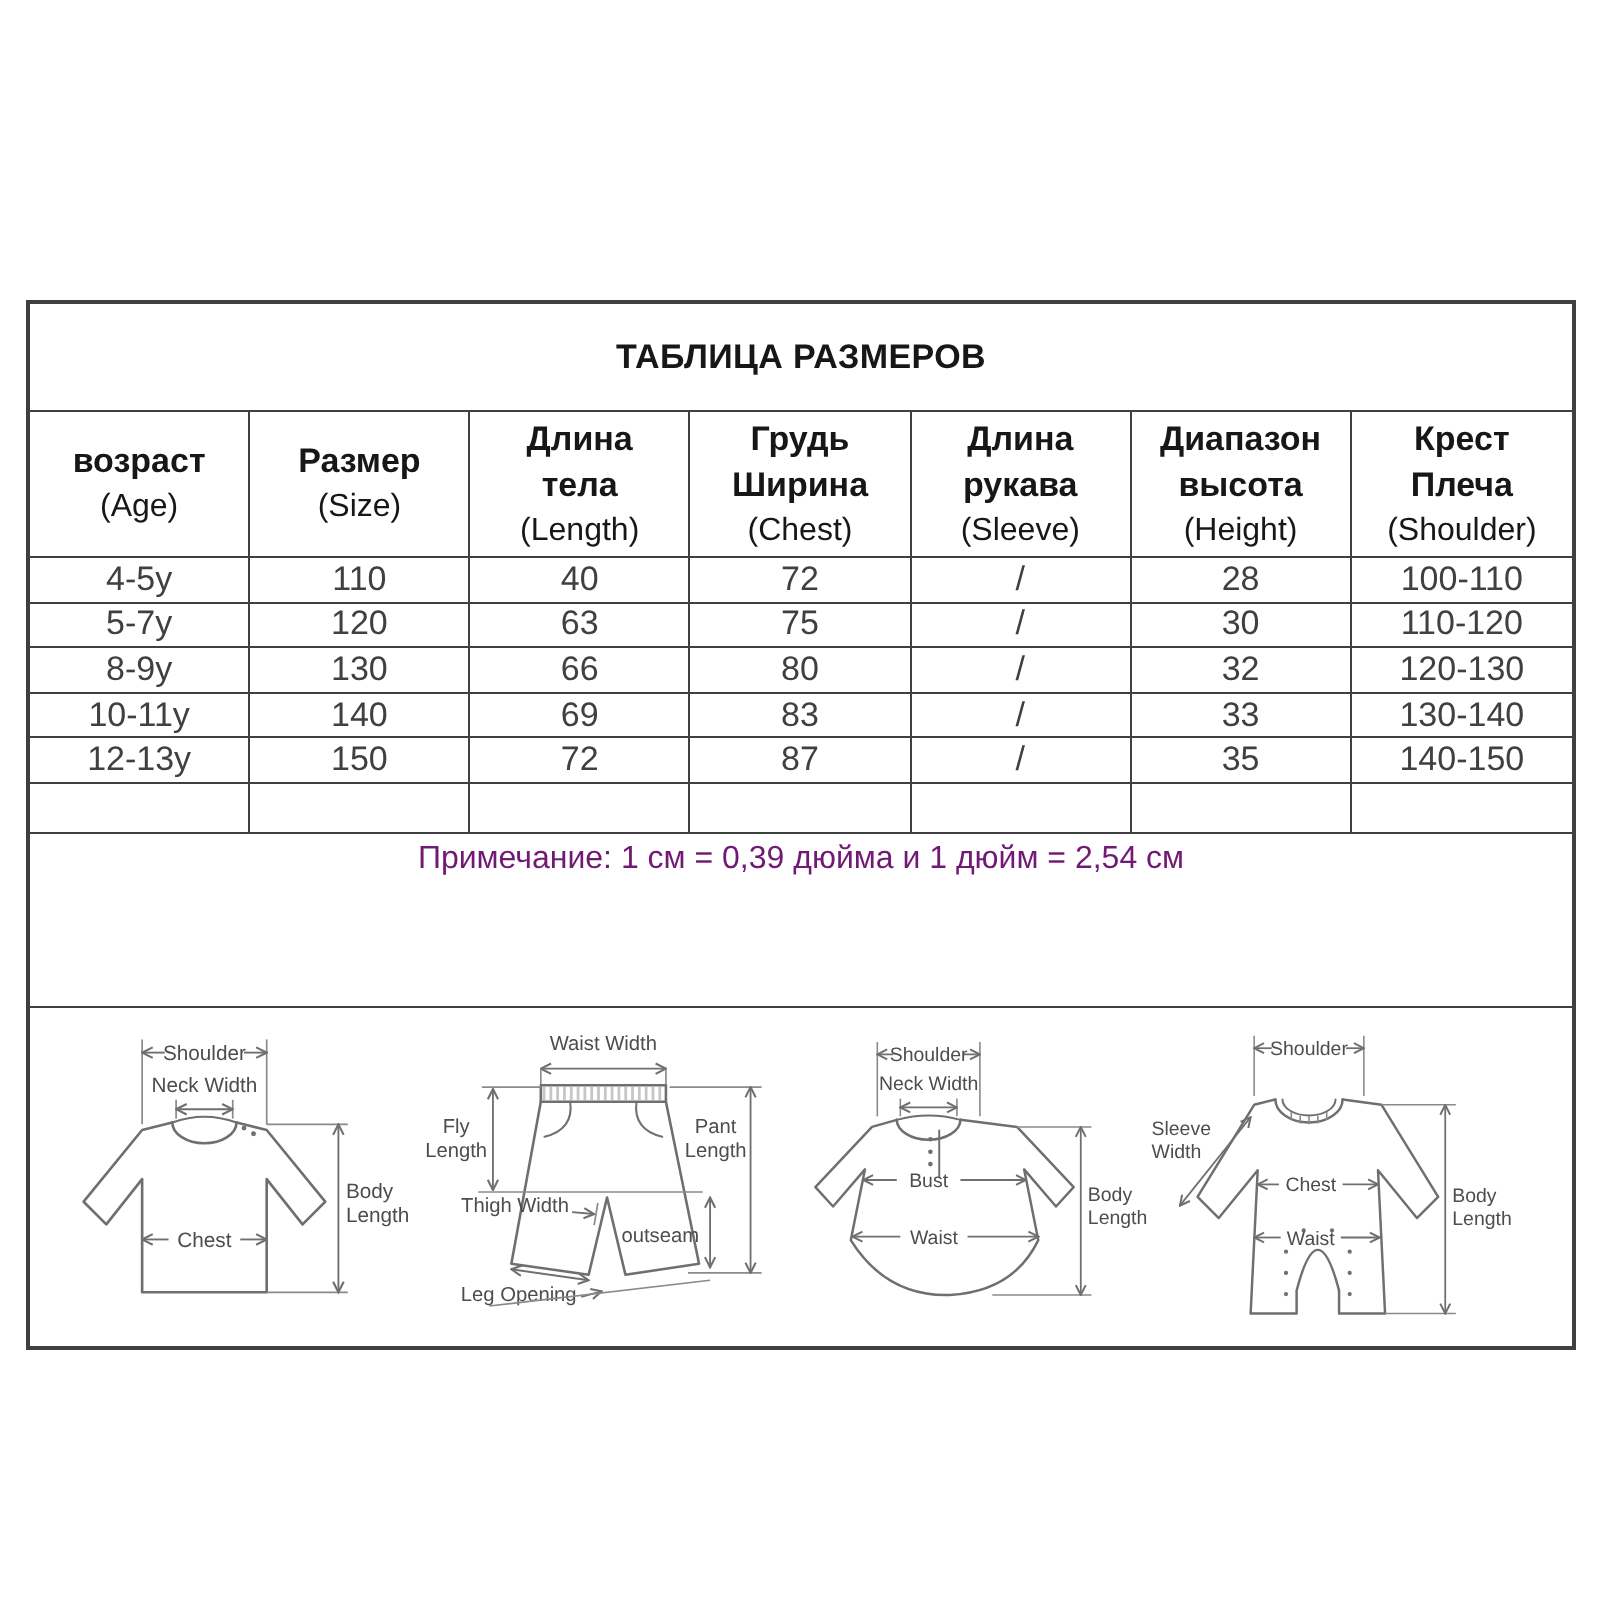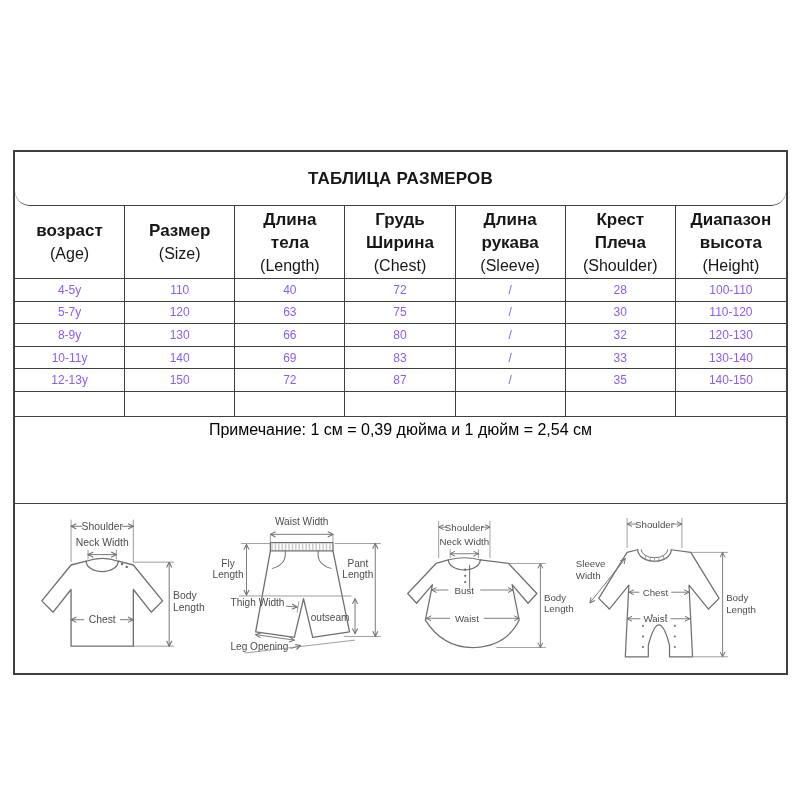--- a/index.html
+++ b/index.html
@@ -4,35 +4,35 @@
 <style>
   * { margin:0; padding:0; box-sizing:border-box; }
   html,body { width:800px; height:800px; background:#ffffff; font-family:"Liberation Sans", sans-serif; }
   .page { position:relative; width:800px; height:800px; background:#fff; overflow:hidden; }
   .sheet {
     position:absolute; left:13px; top:150px; width:775px; height:525px;
     border:2px solid #3f3f3f; background:#fff; display:flex; flex-direction:column;
   }
   .title-block {
     height:54px; border-bottom:1.5px solid #3f3f3f;
-    display:flex; flex-direction:column; align-items:center; justify-content:center;border-radius:15px;
+    display:flex; flex-direction:column; align-items:center; justify-content:center;
   }
   .title-line { font-size:17px; font-weight:bold; color:#171717; line-height:24px; letter-spacing:0.2px; }
   .trow { display:grid; grid-template-columns:repeat(7,1fr); border-bottom:1.5px solid #3f3f3f; }
   .cell {
     display:flex; flex-direction:column; align-items:center; justify-content:center;
     border-right:1.5px solid #3f3f3f; overflow:hidden;
   }
   .cell:last-child { border-right:none; }
   .hdr { height:73px; }
   .thr { font-size:17px; font-weight:bold; color:#171717; line-height:23px; }
   .thr:empty { display:none; }
   .the { font-size:16px; color:#171717; line-height:23px; }
   .drow { height:22.6px; }
-  .drow .cell { font-size:12px; color:#8b5cf6; justify-content:center; line-height:20px; }
+  .drow .cell { font-size:17px; color:#404040; justify-content:center; line-height:20px; }
   .erow { height:25px; }
   .notes {
     height:87px; border-bottom:1.5px solid #3f3f3f; text-align:center; padding-top:3px;
   }
   .note-line { font-size:16px; line-height:20.5px; }
   .diagrams {
     flex:1; display:flex; justify-content:flex-start; align-items:flex-start;
     padding:6px 7px 0 7px;
   }
   .diagrams svg { display:block; }
@@ -74,28 +74,28 @@
         <span class="thr">Грудь</span>
         <span class="thr">Ширина</span>
         <span class="the">(Chest)</span>
       </div>
       <div class="cell">
         <span class="thr">Длина</span>
         <span class="thr">рукава</span>
         <span class="the">(Sleeve)</span>
       </div>
       <div class="cell">
+        <span class="thr">Диапазон</span>
+        <span class="thr">высота</span>
+        <span class="the">(Height)</span>
+      </div>
+      <div class="cell">
         <span class="thr">Крест</span>
         <span class="thr">Плеча</span>
         <span class="the">(Shoulder)</span>
-      </div>
-      <div class="cell">
-        <span class="thr">Диапазон</span>
-        <span class="thr">высота</span>
-        <span class="the">(Height)</span>
       </div>
     </div>
 
     <div class="trow drow">
       <div class="cell">4-5y</div>
       <div class="cell">110</div>
       <div class="cell">40</div>
       <div class="cell">72</div>
       <div class="cell">/</div>
       <div class="cell">28</div>
@@ -141,21 +141,21 @@
     <div class="trow erow">
       <div class="cell"></div>
       <div class="cell"></div>
       <div class="cell"></div>
       <div class="cell"></div>
       <div class="cell"></div>
       <div class="cell"></div>
       <div class="cell"></div>
     </div>
 
-    <div class="notes" style="color:#000000;">
+    <div class="notes" style="color:#701a75;">
       <div class="note-line">Примечание: 1 см = 0,39 дюйма и 1 дюйм = 2,54 см</div>
     </div>
 
     <div class="diagrams">
 
       <svg width="184" height="160" viewBox="0 0 195 165">
         <defs>
           <marker id="mA" viewBox="0 0 10 10" refX="9" refY="5" markerWidth="7" markerHeight="7" orient="auto-start-reverse">
             <path d="M1,1 L9,5 L1,9" fill="none" stroke="#6f6f6f" stroke-width="1.6"></path>
           </marker>

